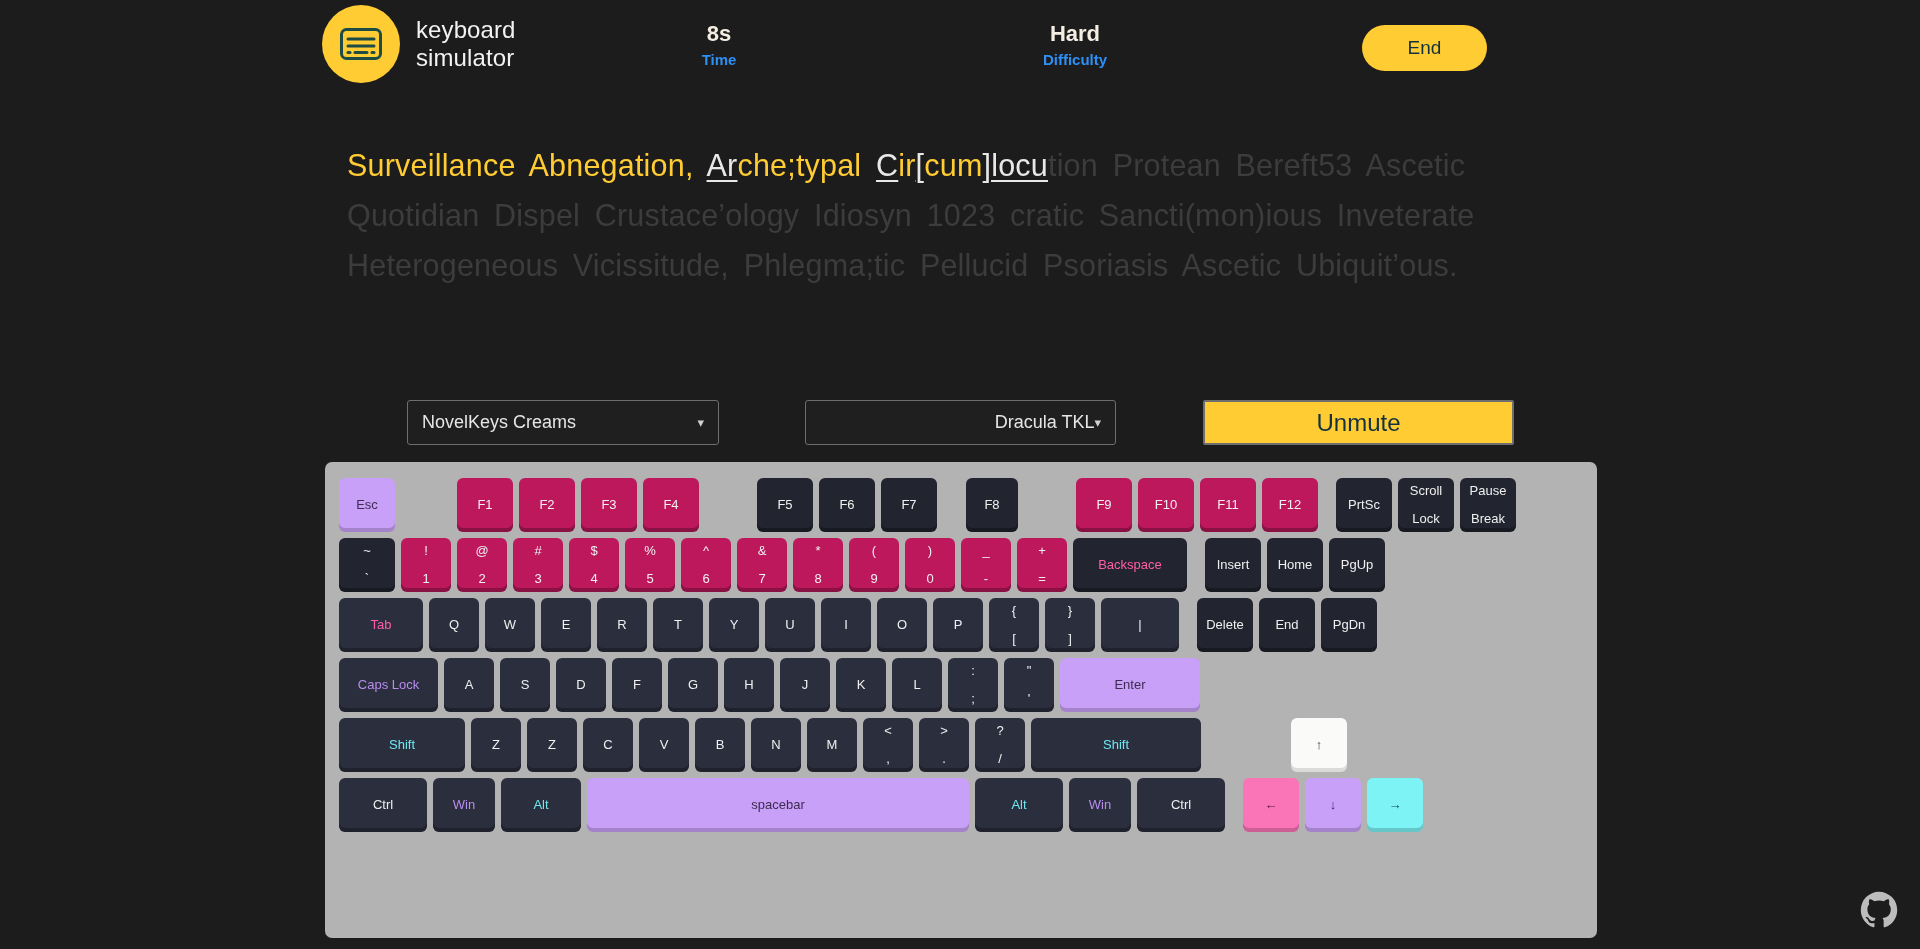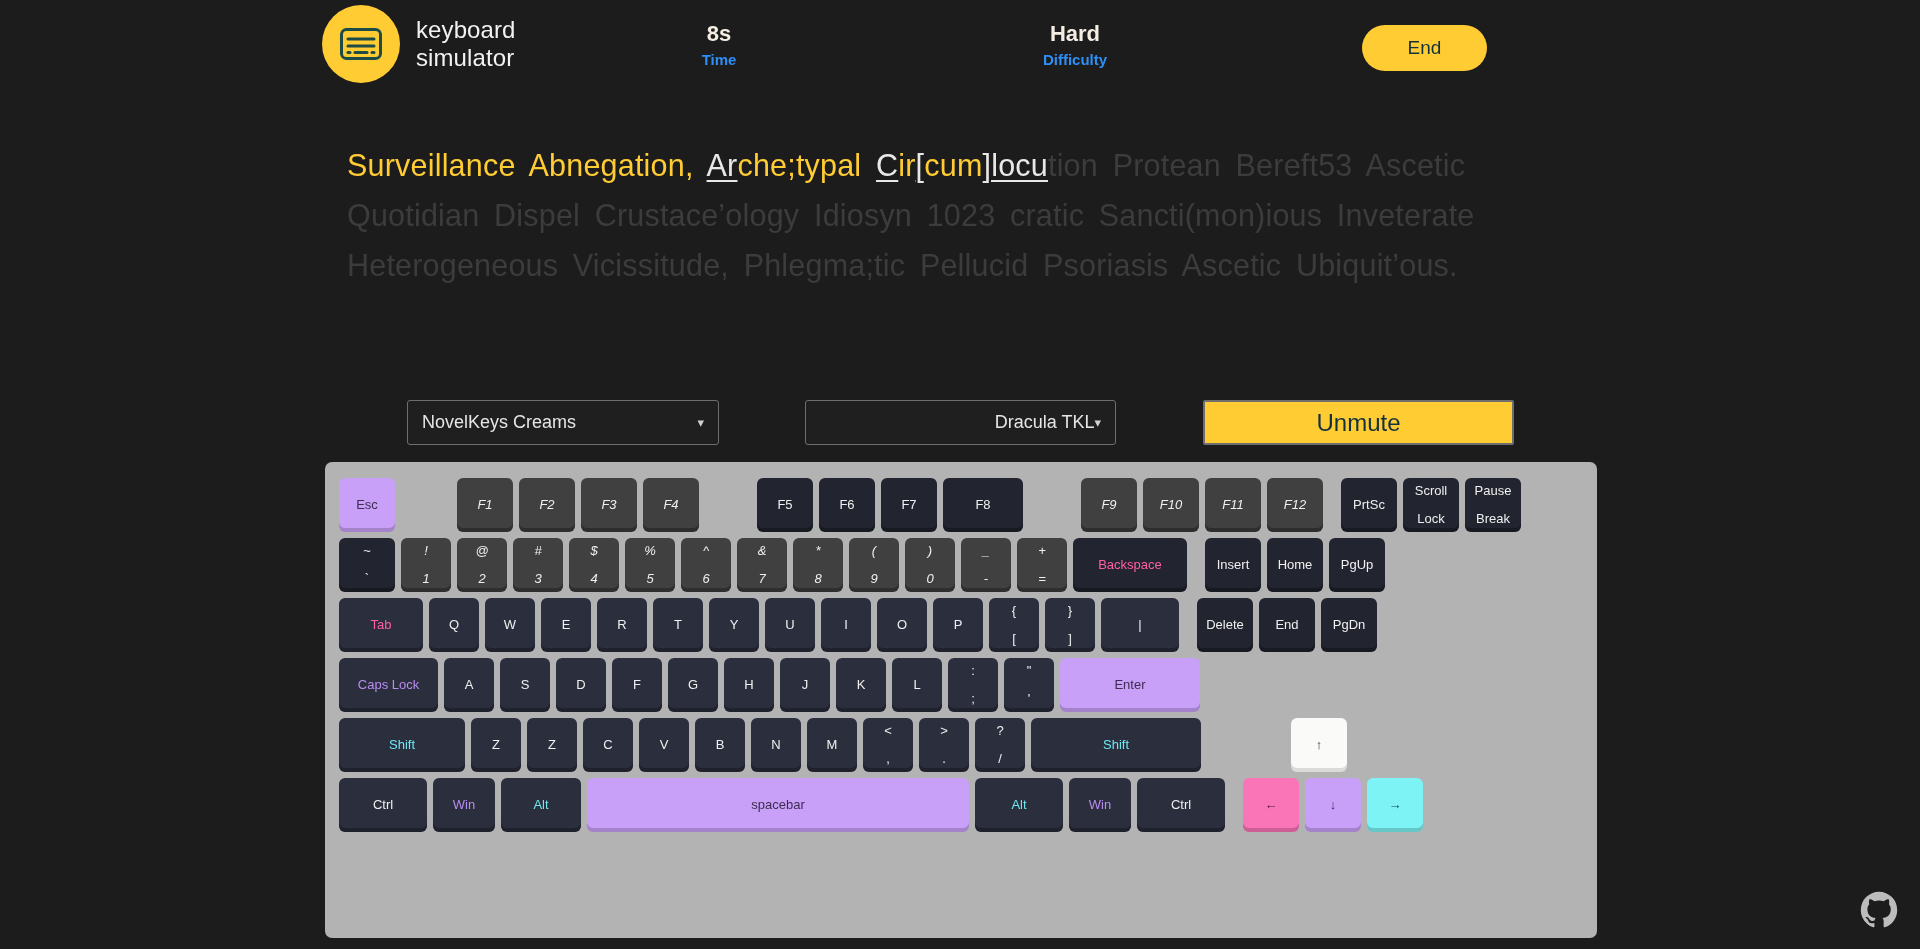--- a/index.html
+++ b/index.html
@@ -90,21 +90,21 @@
     cursor: pointer; user-select: none;
     font-family: "Liberation Sans", sans-serif;
     flex: none;
   }
   .key:last-child { margin-right: 0; }
   .key .legend-top { font-size: 13px; line-height: 1.25; }
   .key .legend-bot { font-size: 13px; line-height: 1.25; }
   .key .two { display: flex; flex-direction: column; gap: 12px; align-items: center; }
 
   
-  .k-light  { background: #404040; font-style: italic; }
+  .k-light  { background: #be185d; }
   .k-dark   { background: #22242f; }
   .k-mid    { background: #2b2e3d; }
   .k-purple { background: #c9a0f7; color: #3d2b52; box-shadow: inset 0 -4px 0 rgba(0,0,0,.18); }
   .k-white  { background: #fafaf8; color: #333; box-shadow: inset 0 -4px 0 rgba(0,0,0,.12); }
   .k-pink   { background: #fa74b8; color: #4a1730; box-shadow: inset 0 -4px 0 rgba(0,0,0,.18); }
   .k-cyan   { background: #7df3f5; color: #13464a; box-shadow: inset 0 -4px 0 rgba(0,0,0,.18); }
 
   .t-pink   { color: #ff5fa8; }
   .t-purple { color: #b98cf0; }
   .t-cyan   { color: #6ee7f0; }
@@ -188,21 +188,21 @@
         <div class="gap" style="width: 52px;"></div>
         <div class="key k-dark" style="width: 56px;">
           <span class="legend-top">F5</span>
         </div>
         <div class="key k-dark" style="width: 56px;">
           <span class="legend-top">F6</span>
         </div>
         <div class="key k-dark" style="width: 56px;">
           <span class="legend-top">F7</span>
         </div>
-        <div class="key k-dark" style="width: 80px;">
+        <div class="key k-dark" style="width: 52px; margin-left: 23px;">
           <span class="legend-top">F8</span>
         </div>
         <div class="gap" style="width: 52px;"></div>
         <div class="key k-light" style="width: 56px;">
           <span class="legend-top">F9</span>
         </div>
         <div class="key k-light" style="width: 56px;">
           <span class="legend-top">F10</span>
         </div>
         <div class="key k-light" style="width: 56px;">

